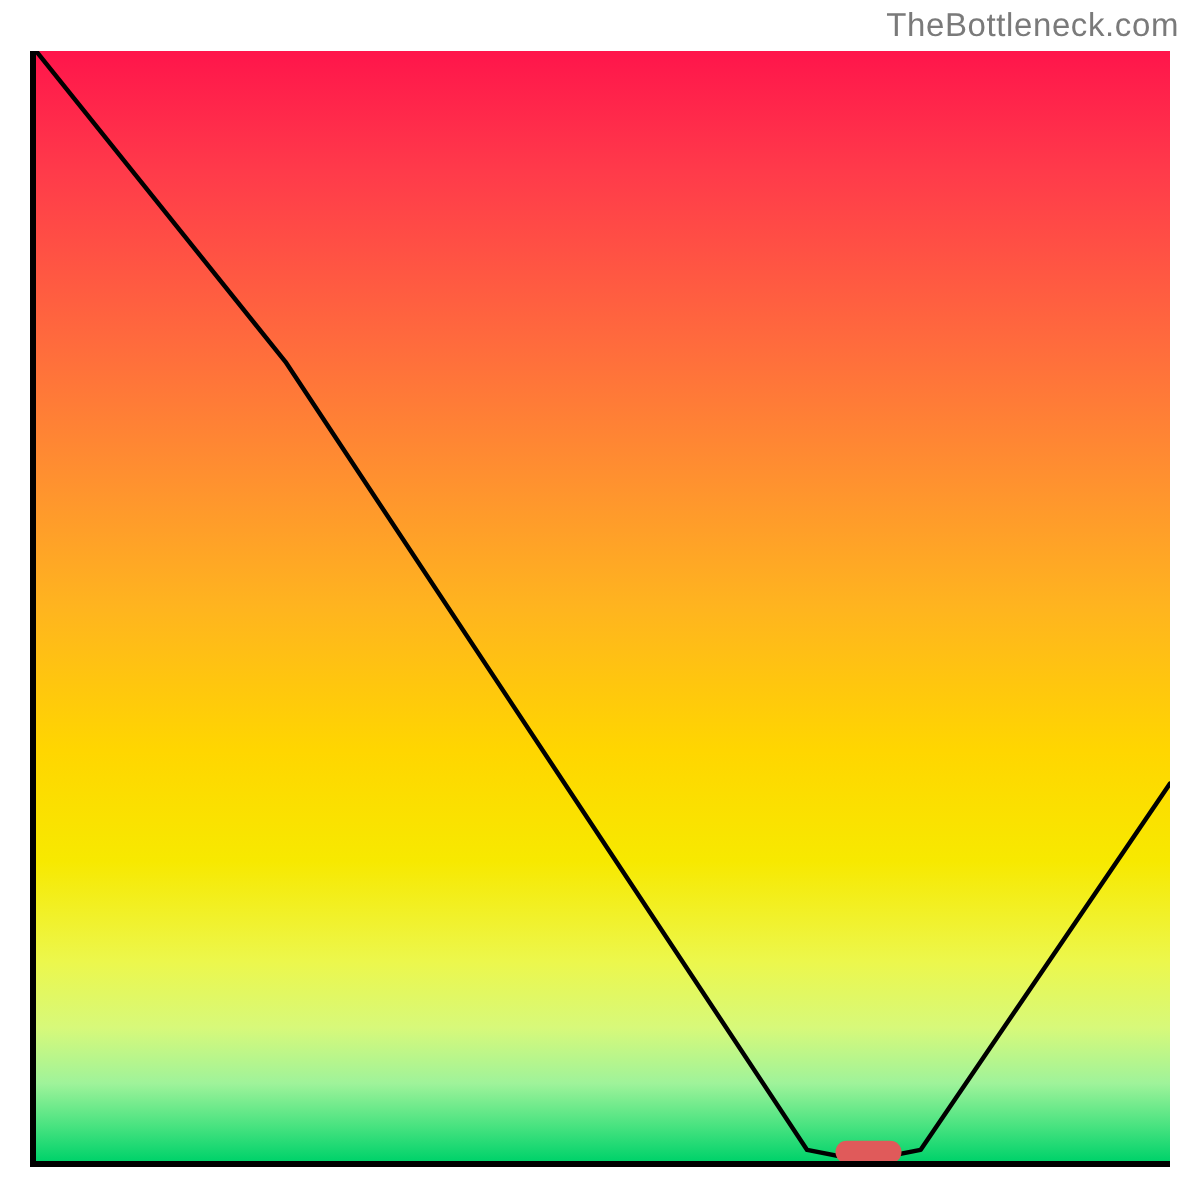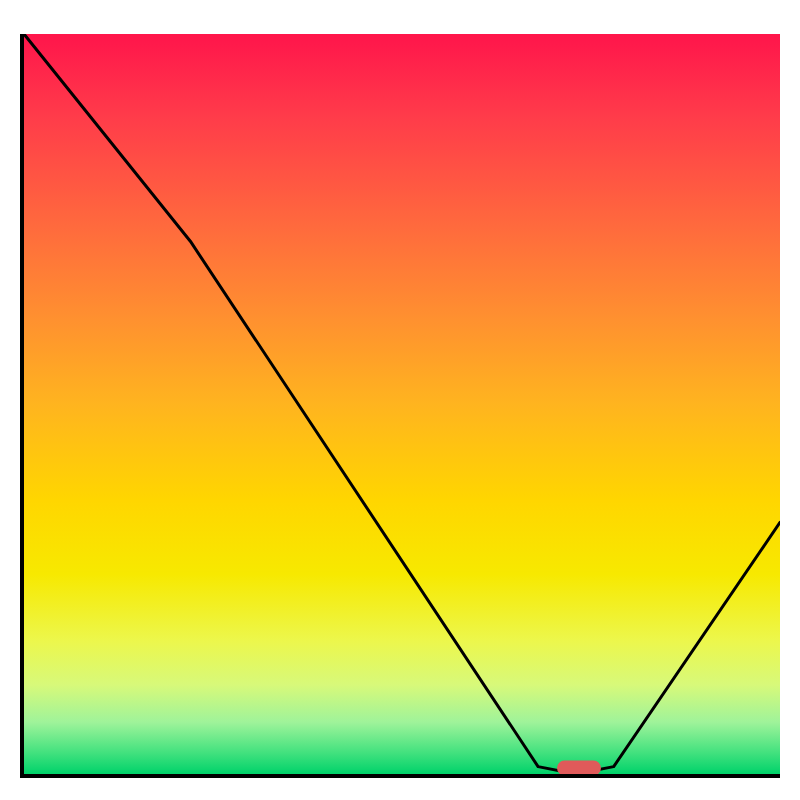--- a/index.html
+++ b/index.html
@@ -71,20 +71,21 @@
     border-radius: 8px;
     z-index: 3;
     transform: translate(-50%, -50%);
   }
 </style>
 </head>
 <body>
 
 <div class="chart-wrap">
 
+  <div class="watermark">TheBottleneck.com</div>
 
   <div class="plot-area">
     <div class="gradient"></div>
 
     <svg class="curve" viewBox="0 0 760 740" preserveAspectRatio="none">
       <path d="M 0.0 0.0 L 167.2 207.2 L 516.8 732.6 L 554.8 740.0 L 592.8 732.6 L 760.0 488.4" fill="none" stroke="#000" stroke-width="3" stroke-linejoin="round" stroke-linecap="round"></path>
     </svg>
 
     <div class="marker" style="left: 554.8px; top: 734px; background: rgb(224, 90, 90);"></div>
   </div>

